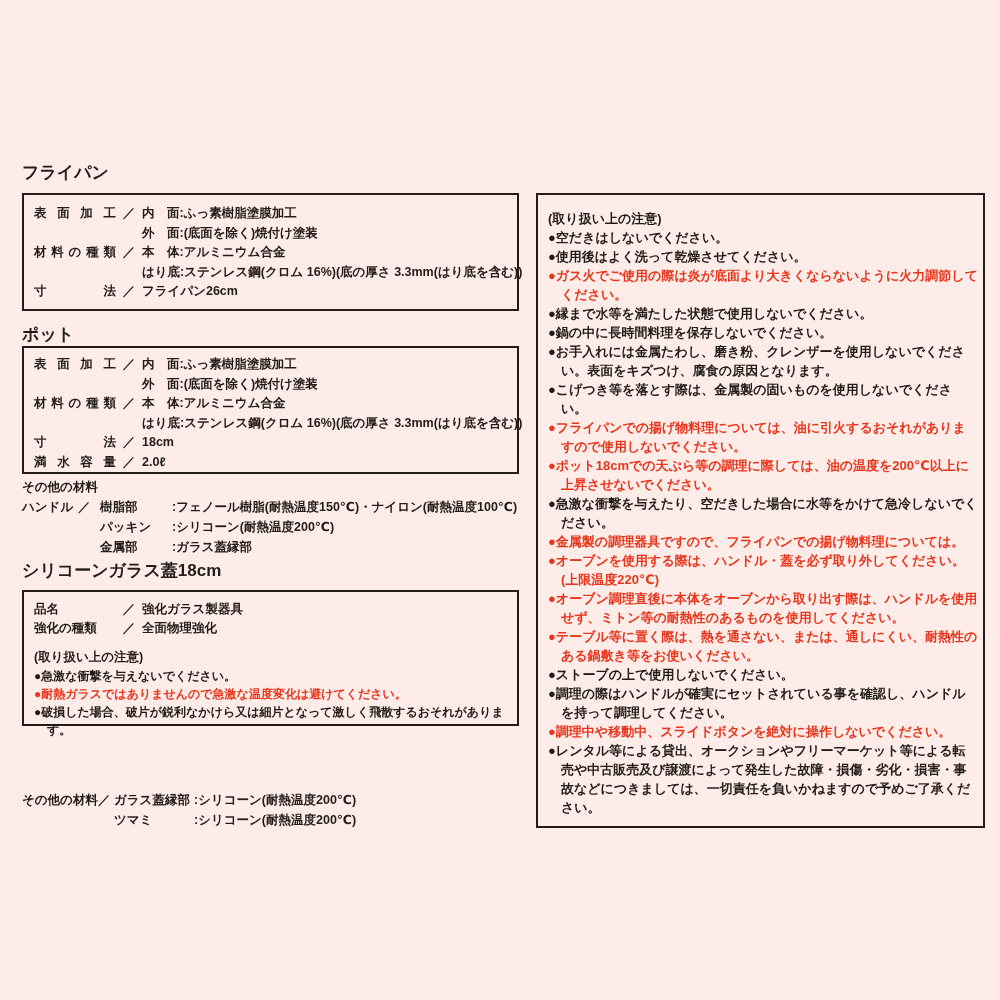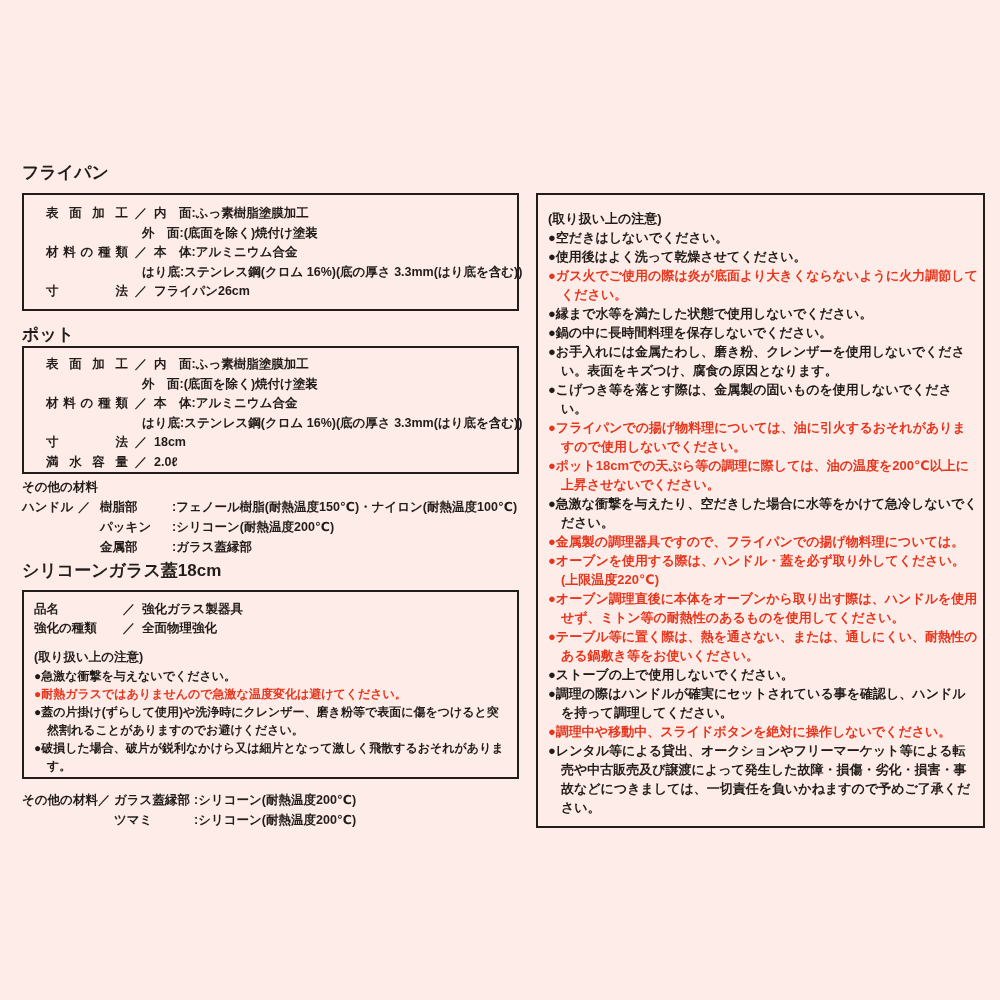--- a/index.html
+++ b/index.html
@@ -25,26 +25,26 @@
   }
   .box{
     position:absolute;
     border:2px solid var(--ink);
     box-sizing:border-box;
     background:var(--bg);
   }
   
   .spec-row{display:flex;font-size:12.5px;line-height:19.6px;}
   .spec-row .lbl{width:82px;flex:0 0 82px;white-space:pre;}
-  .spec-row .lbl.spread{text-align:justify;text-align-last:justify;margin-left:12px;}
+  .spec-row .lbl.spread{text-align:justify;text-align-last:justify;}
   .spec-row .sls{width:26px;flex:0 0 26px;text-align:center;}
   .spec-row .val{white-space:nowrap;text-align:center;}
   #box-frypan{left:22px;top:193px;width:497px;height:118px;padding:9px 10px;}
   #box-pot{left:22px;top:346px;width:497px;height:128px;padding:7px 10px;}
-  #box-lid{left:22px;top:590px;width:497px;height:189px;padding:8px 10px;}
+  #box-lid{left:22px;top:590px;width:497px;height:136px;padding:8px 10px;}
   #box-lid .spec-row{line-height:19px;}
   .gap{height:10px;}
   
   .note{
     font-size:12px;line-height:18px;
     padding-left:13px;text-indent:-13px;
   }
   .notes-title{font-size:12.5px;line-height:19px;}
   .red{color:var(--red);}
   
@@ -151,21 +151,20 @@
     </div>
     <div class="spec-row">
       <span class="lbl">強化の種類</span>
         <span class="sls">／</span>
         <span class="val">全面物理強化</span>
     </div>
     <div class="gap"></div>
     <div class="notes-title">(取り扱い上の注意)</div>
     <div class="note">●急激な衝撃を与えないでください。</div>
     <div class="note red">●耐熱ガラスではありませんので急激な温度変化は避けてください。</div>
-    <div class="note">●蓋の片掛け(ずらして使用)や洗浄時にクレンザー、磨き粉等で表面に傷をつけると突然割れることがありますのでお避けください。</div>
     <div class="note">●破損した場合、破片が鋭利なかけら又は細片となって激しく飛散するおそれがあります。</div>
   </div>
 
   <div class="mat" id="mat-lid" style="left:22px;top:790px;">
     <div class="mat-row">
       <span class="m1">その他の材料／</span><span class="m3">ガラス蓋縁部</span><span class="m4">:シリコーン(耐熱温度200℃)</span>
     </div>
     <div class="mat-row">
       <span class="m1"></span><span class="m3">ツマミ</span><span class="m4">:シリコーン(耐熱温度200℃)</span>
     </div>

